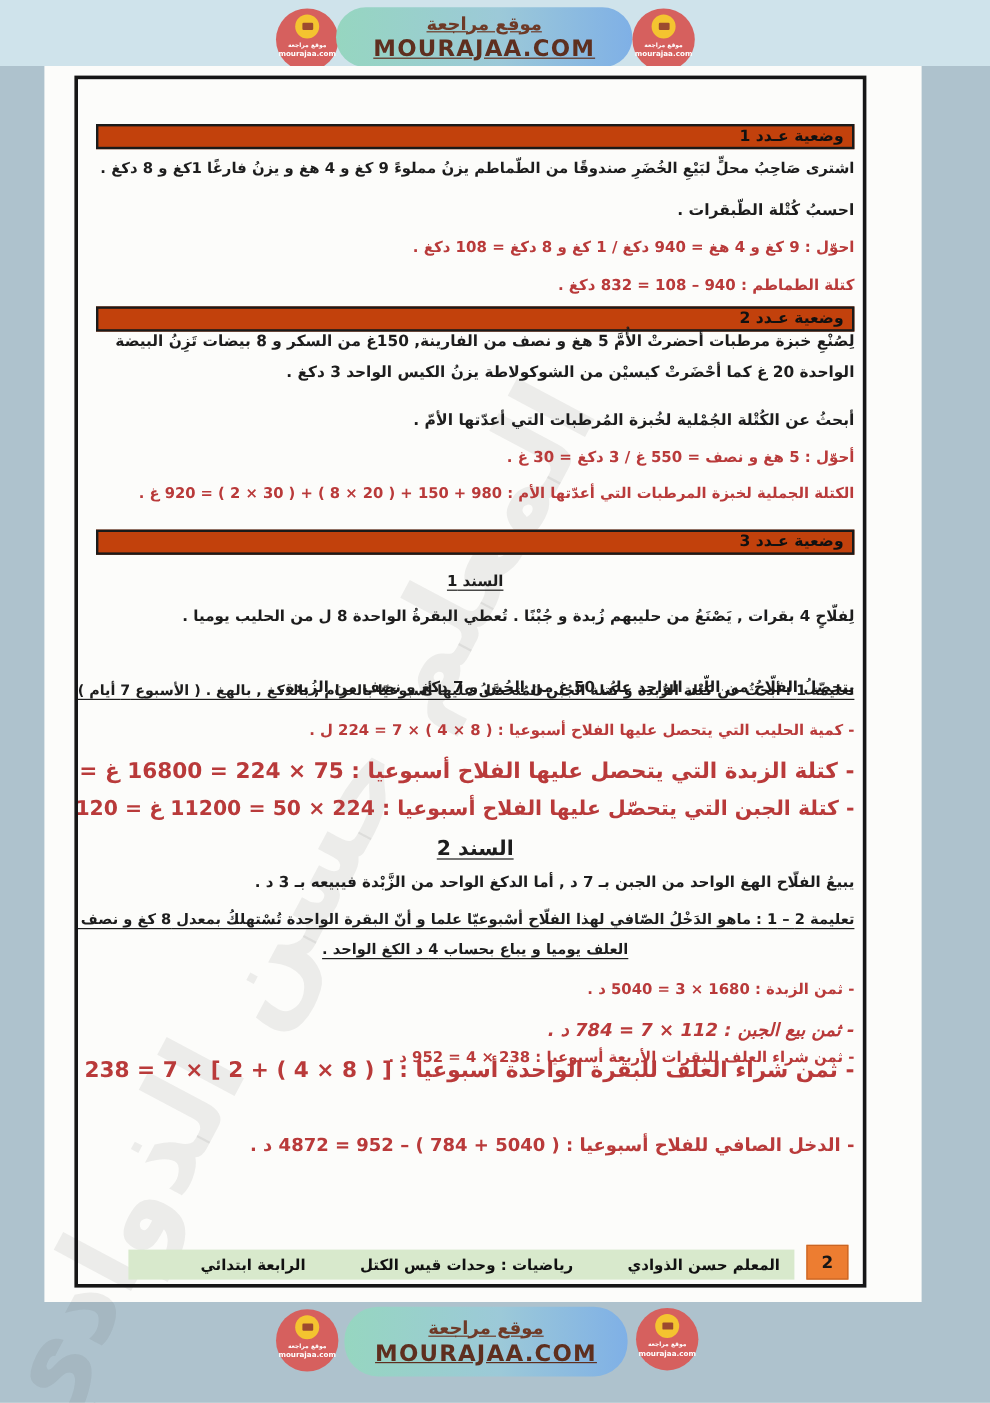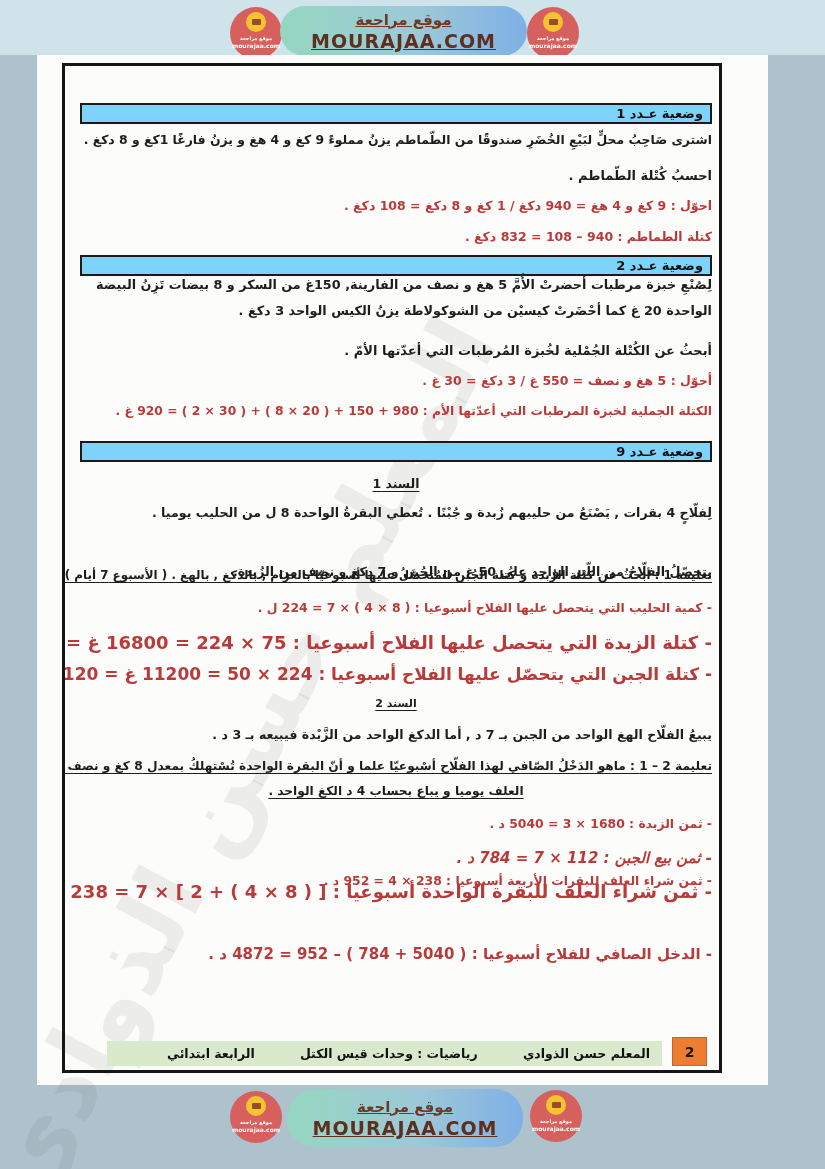--- a/index.html
+++ b/index.html
@@ -17,21 +17,21 @@
     position:absolute;top:560px;left:-140px;width:780px;text-align:center;
     font-size:96px;font-weight:bold;color:rgba(70,70,70,0.085);
     transform:rotate(-62deg);letter-spacing:-3px;pointer-events:none;white-space:nowrap;
   }
   
   .frame{
     position:absolute;left:25px;top:8px;width:660px;height:1010px;
     border:3px solid #161616;box-sizing:border-box;overflow:hidden;
   }
   .bar{
-    position:absolute;left:15px;width:632px;height:21px;background:#7dd3fc;
+    position:absolute;left:15px;width:632px;height:21px;background:#c2410c;
     border:2px solid #1a1a1a;box-sizing:border-box;
     font-size:13px;font-weight:bold;color:#111;line-height:17px;
     text-align:right;padding-right:7px;
   }
   .line{
     position:absolute;left:15px;width:632px;text-align:right;direction:rtl;
     font-size:13px;font-weight:bold;color:#1d1d1d;white-space:nowrap;
   }
   .wrapline{
     position:absolute;left:15px;width:632px;text-align:right;direction:rtl;
@@ -97,39 +97,39 @@
   <div class="t2">mourajaa.com</div>
 </div>
 
 <div class="sheet" dir="rtl">
   <div class="watermark">المعلم حسن الذوادي</div>
 
   <div class="frame">
 
     <div class="bar" style="top:37px;">وضعية عـدد 1</div>
     <div class="line" style="top:66px;padding-right:24px;font-size:12.4px;">اشترى صَاحِبُ محلٍّ لبَيْعِ الخُضَرِ صندوقًا من الطّماطم يزنُ مملوءً 9 كغ و 4 هغ و يزنُ فارغًا 1كغ و 8 دكغ .</div>
-    <div class="line" style="top:102px;padding-right:24px;">احسبُ كُتْلة الطّماطم .</div>
+    <div class="line" style="top:102px;padding-right:24px;">احسبُ كُتْلة الطّبقرات .</div>
     <div class="line red" style="top:132px;padding-right:60px;font-size:12.5px;">احوّل : 9 كغ و 4 هغ = 940 دكغ / 1 كغ و 8 دكغ = 108 دكغ .</div>
     <div class="line red" style="top:163px;padding-right:65px;font-size:12.5px;">كتلة الطماطم : 940 – 108 = 832 دكغ .</div>
 
     <div class="bar" style="top:189px;">وضعية عـدد 2</div>
     <div class="wrapline" style="top:206px;padding-right:4px;">لِصُنْعِ خبزة مرطبات أحضرتْ الأُمَّ 5 هغ و نصف من الفارينة, 150غ من السكر و 8 بيضات تَزِنُ البيضة الواحدة 20 غ كما أحْضَرتْ كيسيْن من الشوكولاطة يزنُ الكيس الواحد 3 دكغ .</div>
     <div class="line" style="top:277px;padding-right:12px;">أبحثُ عن الكُتْلة الجُمْلية لخُبزة المُرطبات التي أعدّتها الأمّ .</div>
     <div class="line red" style="top:307px;padding-right:140px;font-size:12.5px;">أحوّل : 5 هغ و نصف = 550 غ / 3 دكغ = 30 غ .</div>
     <div class="line red" style="top:338px;padding-right:8px;font-size:12.3px;">الكتلة الجملية لخبزة المرطبات التي أعدّتها الأم : 980 + 150 + ( 20 × 8 ) + ( 30 × 2 ) = 920 غ .</div>
 
-    <div class="bar" style="top:375px;">وضعية عـدد 9</div>
+    <div class="bar" style="top:375px;">وضعية عـدد 3</div>
     <div class="line uline" style="top:410px;padding-right:10px;font-size:12.5px;">السند 1</div>
     <div class="line" style="top:439px;padding-right:16px;font-size:12.6px;">لِفلّاحٍ 4 بقرات , يَصْنَعُ من حليبهم زُبدة و جُبْنًا . تُعطي البقرةُ الواحدة 8 ل من الحليب يوميا .</div>
     <div class="line" style="top:470px;padding-right:14px;font-size:12.6px;margin-top:28px;">يتحصّلُ الفلّاحُ من اللّتر الواحد على 50 غ من الجُبن و 7 دكغ و نصف من الزُبدة.</div>
     <div class="line uline" style="top:502px;padding-right:2px;font-size:11.9px;">تعليمة 1 :  أبحثُ عن كتْلة الزُبدة و كُتلة الجُبن المُتحصَّلُ عليها أسبوعيّا بالغرام , بالدكغ , بالهغ . ( الأسبوع 7 أيام ) .</div>
     <div class="line red" style="top:534px;padding-right:20px;font-size:12.4px;">- كمية الحليب التي يتحصل عليها الفلاح أسبوعيا : ( 8 × 4 ) × 7 = 224 ل .</div>
     <div class="line red" style="top:566px;padding-right:20px;font-size:18px;">- كتلة الزبدة التي يتحصل عليها الفلاح أسبوعيا : 75 × 224 = 16800 غ = 1680 دكغ = 168 هغ .</div>
     <div class="line red" style="top:598px;padding-right:20px;font-size:17px;">- كتلة الجبن التي يتحصّل عليها الفلاح أسبوعيا : 224 × 50 = 11200 غ = 1120 دكغ = 112 هغ .</div>
-    <div class="line uline" style="top:631px;padding-right:10px;font-size:11px;">السند 2</div>
+    <div class="line uline" style="top:631px;padding-right:10px;font-size:17px;">السند 2</div>
     <div class="line" style="top:661px;padding-right:14px;font-size:12.6px;">يبيعُ الفلّاح الهغ الواحد من الجبن بـ 7 د , أما الدكغ الواحد من الزَّبْدة فيبيعه بـ 3 د .</div>
     <div class="line uline" style="top:693px;padding-right:2px;font-size:12.2px;">تعليمة 2 – 1 : ماهو الدَخْلُ الصّافي لهذا الفلّاح أسْبوعيّا علما و أنّ البقرة الواحدة تُسْتهلكُ بمعدل 8 كغ و نصف من</div>
     <div class="line uline center" style="top:718px;font-size:12.2px;">العلف يوميا و يباع بحساب 4 د الكغ الواحد .</div>
     <div class="line red" style="top:750px;padding-right:22px;font-size:12.4px;">- ثمن الزبدة : 1680 × 3 = 5040 د .</div>
     <div class="line red" style="top:783px;padding-right:22px;font-size:15px;font-style:italic;">- ثمن بيع الجبن : 112 × 7 = 784 د .</div>
     <div class="line red" style="top:815px;padding-right:22px;font-size:18px;">- ثمن شراء العلف للبقرة الواحدة أسبوعيا : [ ( 8 × 4 ) + 2 ] × 7 = 238 د .</div>
     <div class="line red" style="top:807px;padding-right:22px;font-size:12.4px;">- ثمن شراء العلف للبقرات الأربعة أسبوعيا : 238 × 4 = 952 د .</div>
     <div class="line red" style="top:879px;padding-right:22px;font-size:15px;">- الدخل الصافي للفلاح أسبوعيا : ( 5040 + 784 ) – 952 = 4872 د .</div>
 
     <div class="footer-bar">

